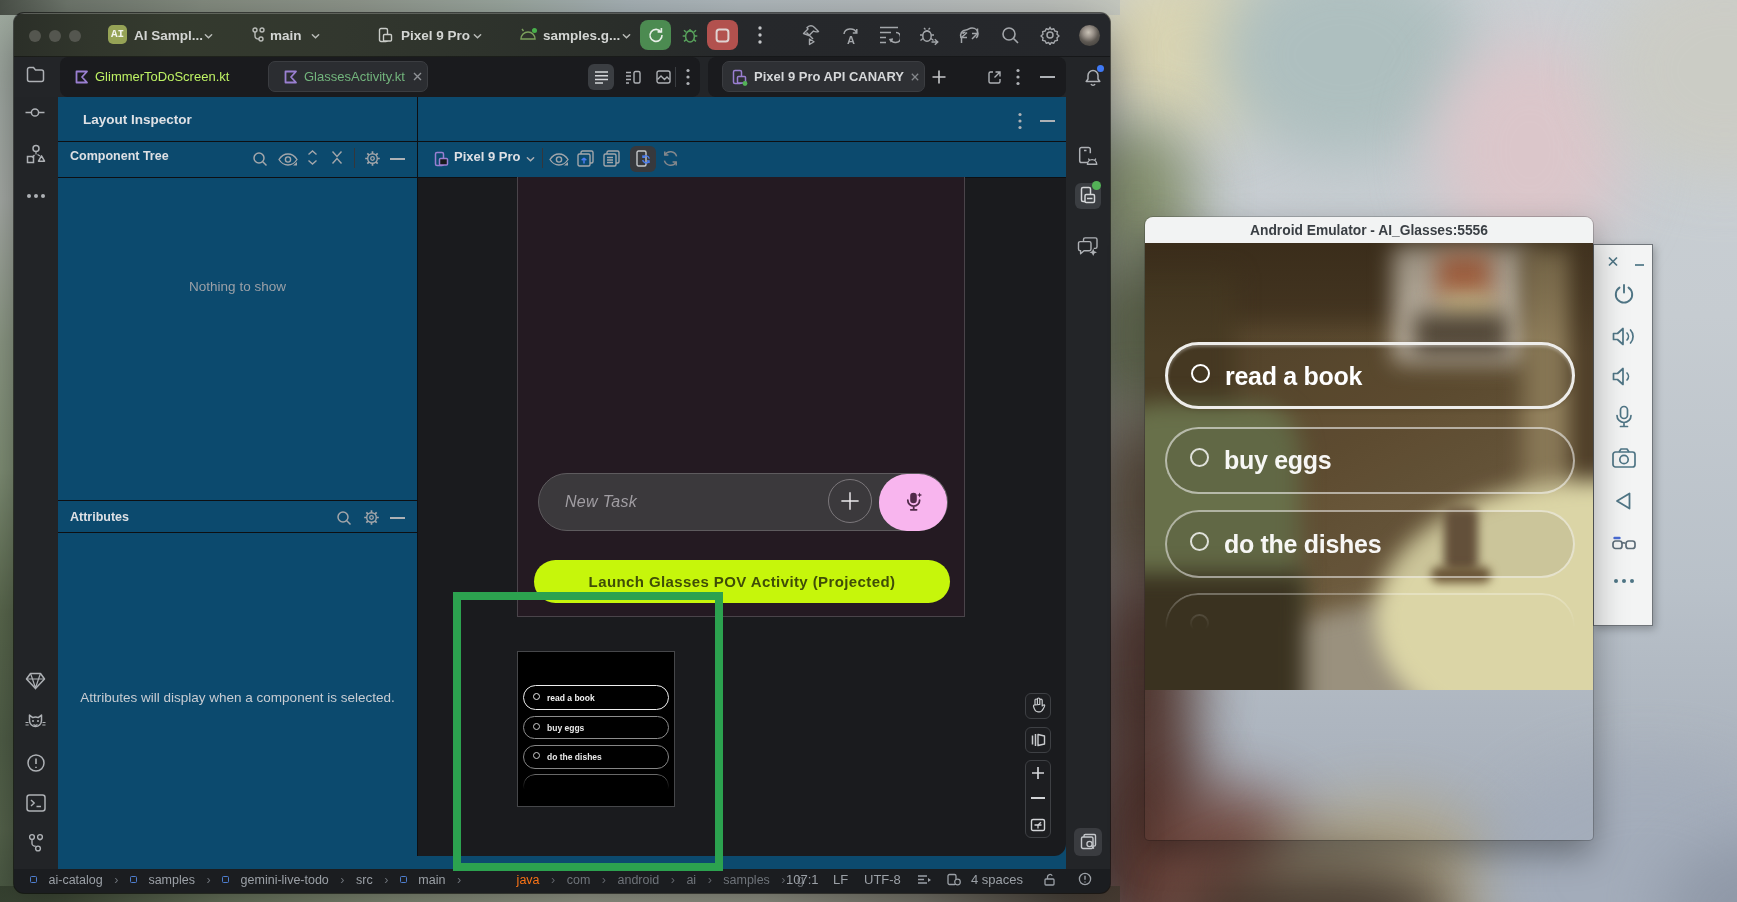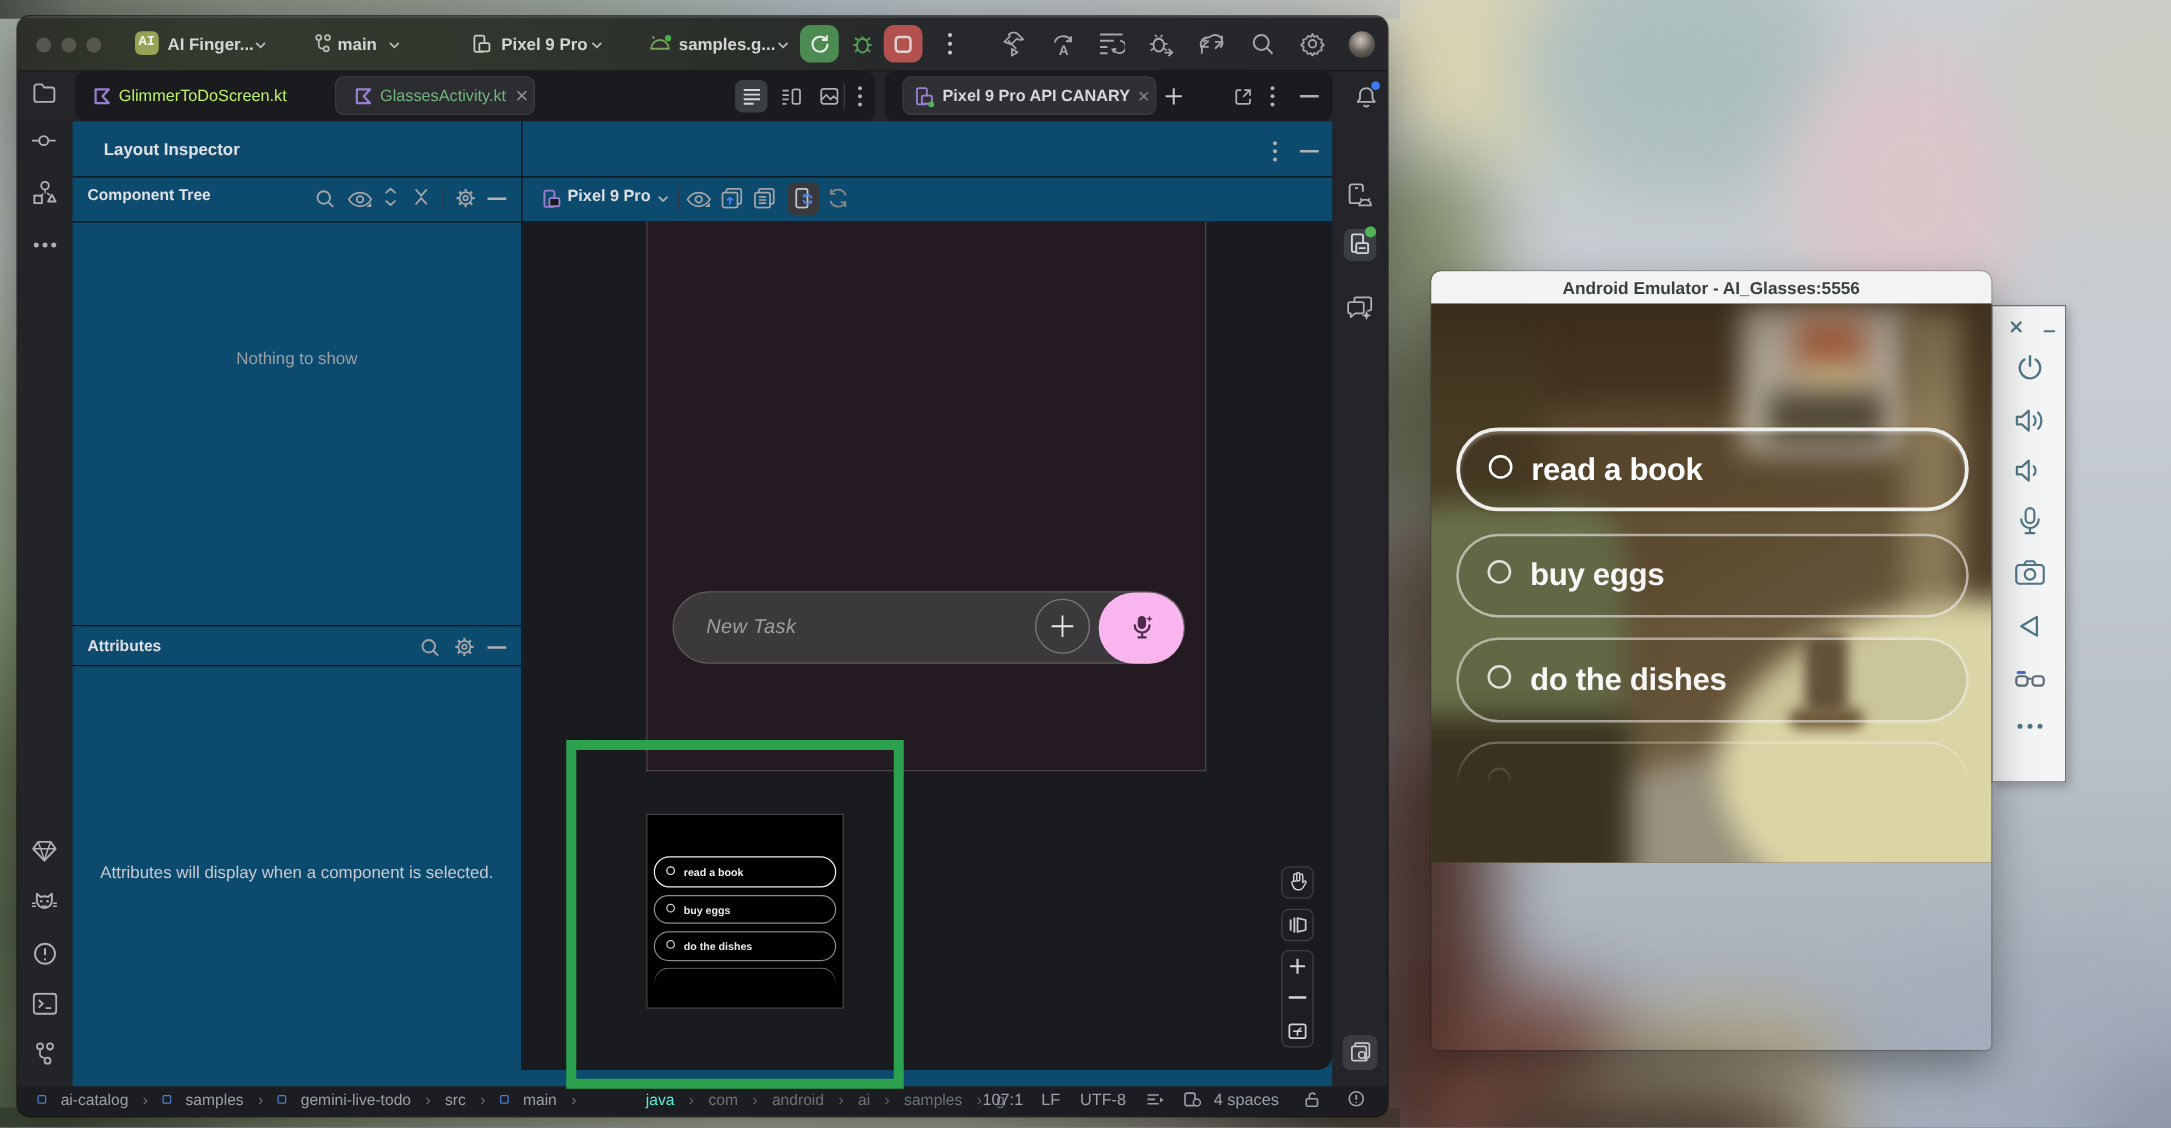--- a/index.html
+++ b/index.html
@@ -78,21 +78,21 @@
   <div class="abs" style="left:0;top:0;width:16px;height:902px;background:linear-gradient(180deg,#9fab9f 0%,#aab2ac 12%,#b0b5b0 22%,#94a18c 38%,#87977c 52%,#5f6e52 68%,#55644c 82%,#5a6950 92%,#4d5c46 100%);"></div>
   <div class="abs" style="left:0;top:0;width:1120px;height:15px;background:linear-gradient(90deg,#494f47 0%,#6f776d 6%,#848c80 18%,#8f968c 32%,#9aa69e 45%,#a7b2b6 56%,#b0b9bd 66%,#b4babc 78%,#bcc0bd 92%,#c5c8bf 100%);"></div>
   <div class="abs" style="left:0;top:886px;width:1120px;height:16px;background:linear-gradient(90deg,#3a4634 0%,#55624a 8%,#7c8a6e 20%,#9aa48c 35%,#b2b6a4 52%,#aeb0a0 68%,#8e8c80 82%,#615a50 93%,#4c3f35 100%);"></div>
 </div>
 <div id="ide">
   <div id="titlebar">
     <div class="tl" style="left:14.5px;"></div>
       <div class="tl" style="left:34.5px;"></div>
       <div class="tl" style="left:54.5px;"></div>
     <div class="abs" style="left:94px;top:12px;width:19px;height:19px;border-radius:5px;background:#96a356;color:#f2f4ec;font-family:'Liberation Mono',monospace;font-size:11px;font-weight:700;text-align:center;line-height:19px;">AI</div>
-    <div class="ttext" style="left:120px;">AI Finger...</div>
+    <div class="ttext" style="left:120px;">AI Sampl...</div>
     <svg class="chev" style="left:190px;" viewBox="0 0 10 10">
         <path d="M1.5 3 5 6.5 8.5 3" fill="none" stroke="#b9bcb8" stroke-width="1.6" stroke-linecap="round"></path>
       </svg>
     <svg class="tico" style="left:237px;top:14px;" width="15" height="16" viewBox="0 0 15 16">
         <circle cx="4" cy="3" r="2" fill="none" stroke="#b9bcb8" stroke-width="1.4"></circle>
         <circle cx="11" cy="3" r="2" fill="none" stroke="#b9bcb8" stroke-width="1.4"></circle>
         <path d="M4 5v4c0 2 2 3 4 3" fill="none" stroke="#b9bcb8" stroke-width="1.4"></path>
         <circle cx="10" cy="12" r="2" fill="none" stroke="#b9bcb8" stroke-width="1.4"></circle>
       </svg>
     <div class="ttext" style="left:256px;">main</div>
@@ -375,20 +375,21 @@
       <div class="abs" style="left:310px;top:302px;width:44px;height:44px;border-radius:50%;border:1.5px solid #7b777b;"></div>
       <svg class="abs" style="left:322px;top:314px;" width="20" height="20" viewBox="0 0 22 22">
           <path d="M11 1.5v19M1.5 11h19" stroke="#eceaec" stroke-width="1.6"></path>
         </svg>
       <div class="abs" style="left:361px;top:297px;width:68px;height:57px;border-radius:28px;background:#f8b5ee;"></div>
       <svg class="abs" style="left:387px;top:314px;" width="18" height="21" viewBox="0 0 18 21">
           <rect x="5.2" y="1.8" width="6.6" height="10.4" rx="3.3" fill="#502a49"></rect>
           <path d="M2.8 9.2a5.9 5.9 0 0 0 11.8 0M8.7 15.1v3.2M5.8 18.8h5.8" fill="none" stroke="#502a49" stroke-width="1.8" stroke-linecap="round"></path>
           <path d="M14.6 1.4l.7 1.9 1.9.7-1.9.7-.7 1.9-.7-1.9-1.9-.7 1.9-.7z" fill="#502a49"></path>
         </svg>
+      <div class="abs" style="left:16px;top:383px;width:416px;height:43px;border-radius:22px;background:#c6f60b;color:#3f4d07;font-weight:700;font-size:15px;text-align:center;line-height:43px;letter-spacing:.4px;">Launch Glasses POV Activity (Projected)</div>
     </div>
 
     <div class="abs" style="left:459px;top:554px;width:158px;height:156px;background:#000;border:1px solid #46474a;">
       <div class="abs" style="left:5px;top:33px;width:146px;height:25px;border-radius:13px;border:1.6px solid #efefef;"></div>
       <div class="abs" style="left:14.5px;top:40.5px;width:7px;height:7px;border-radius:50%;border:1.3px solid #e8e8e8;"></div>
       <div class="abs" style="left:29px;top:41px;color:#f2f2f2;font-size:8.5px;font-weight:700;">read a book</div>
       <div class="abs" style="left:5px;top:64px;width:146px;height:23px;border-radius:12px;border:1.3px solid #8d8d8d;"></div>
       <div class="abs" style="left:14.5px;top:70.5px;width:7px;height:7px;border-radius:50%;border:1.3px solid #cccccc;"></div>
       <div class="abs" style="left:29px;top:71px;color:#e8e8e8;font-size:8.5px;font-weight:700;">buy eggs</div>
       <div class="abs" style="left:5px;top:93px;width:146px;height:24px;border-radius:12px;border:1.3px solid #858585;"></div>
@@ -455,21 +456,21 @@
         <span>samples</span>
         <span style="color:#6f747a;">›</span>
       <span style="width:7px;height:7px;border:1.5px solid #4e7fd0;border-radius:1.5px;display:inline-block;"></span>
         <span>gemini-live-todo</span>
         <span style="color:#6f747a;">›</span>
       <span>src</span>
         <span style="color:#6f747a;">›</span>
       <span style="width:7px;height:7px;border:1.5px solid #4e7fd0;border-radius:1.5px;display:inline-block;"></span>
         <span>main</span>
         <span style="color:#6f747a;">›</span>
-      <span style="color:#5eead4;padding-left:44px;">java</span>
+      <span style="color:#f97316;padding-left:44px;">java</span>
         <span style="color:#60646a;">›</span>
       <span style="color:#6e7379;">com</span>
         <span style="color:#60646a;">›</span>
       <span style="color:#6e7379;">android</span>
         <span style="color:#60646a;">›</span>
       <span style="color:#6e7379;">ai</span>
         <span style="color:#60646a;">›</span>
       <span style="color:#6e7379;">samples</span>
         <span style="color:#60646a;">›</span>
       <span style="color:#6e7379;">g</span>

